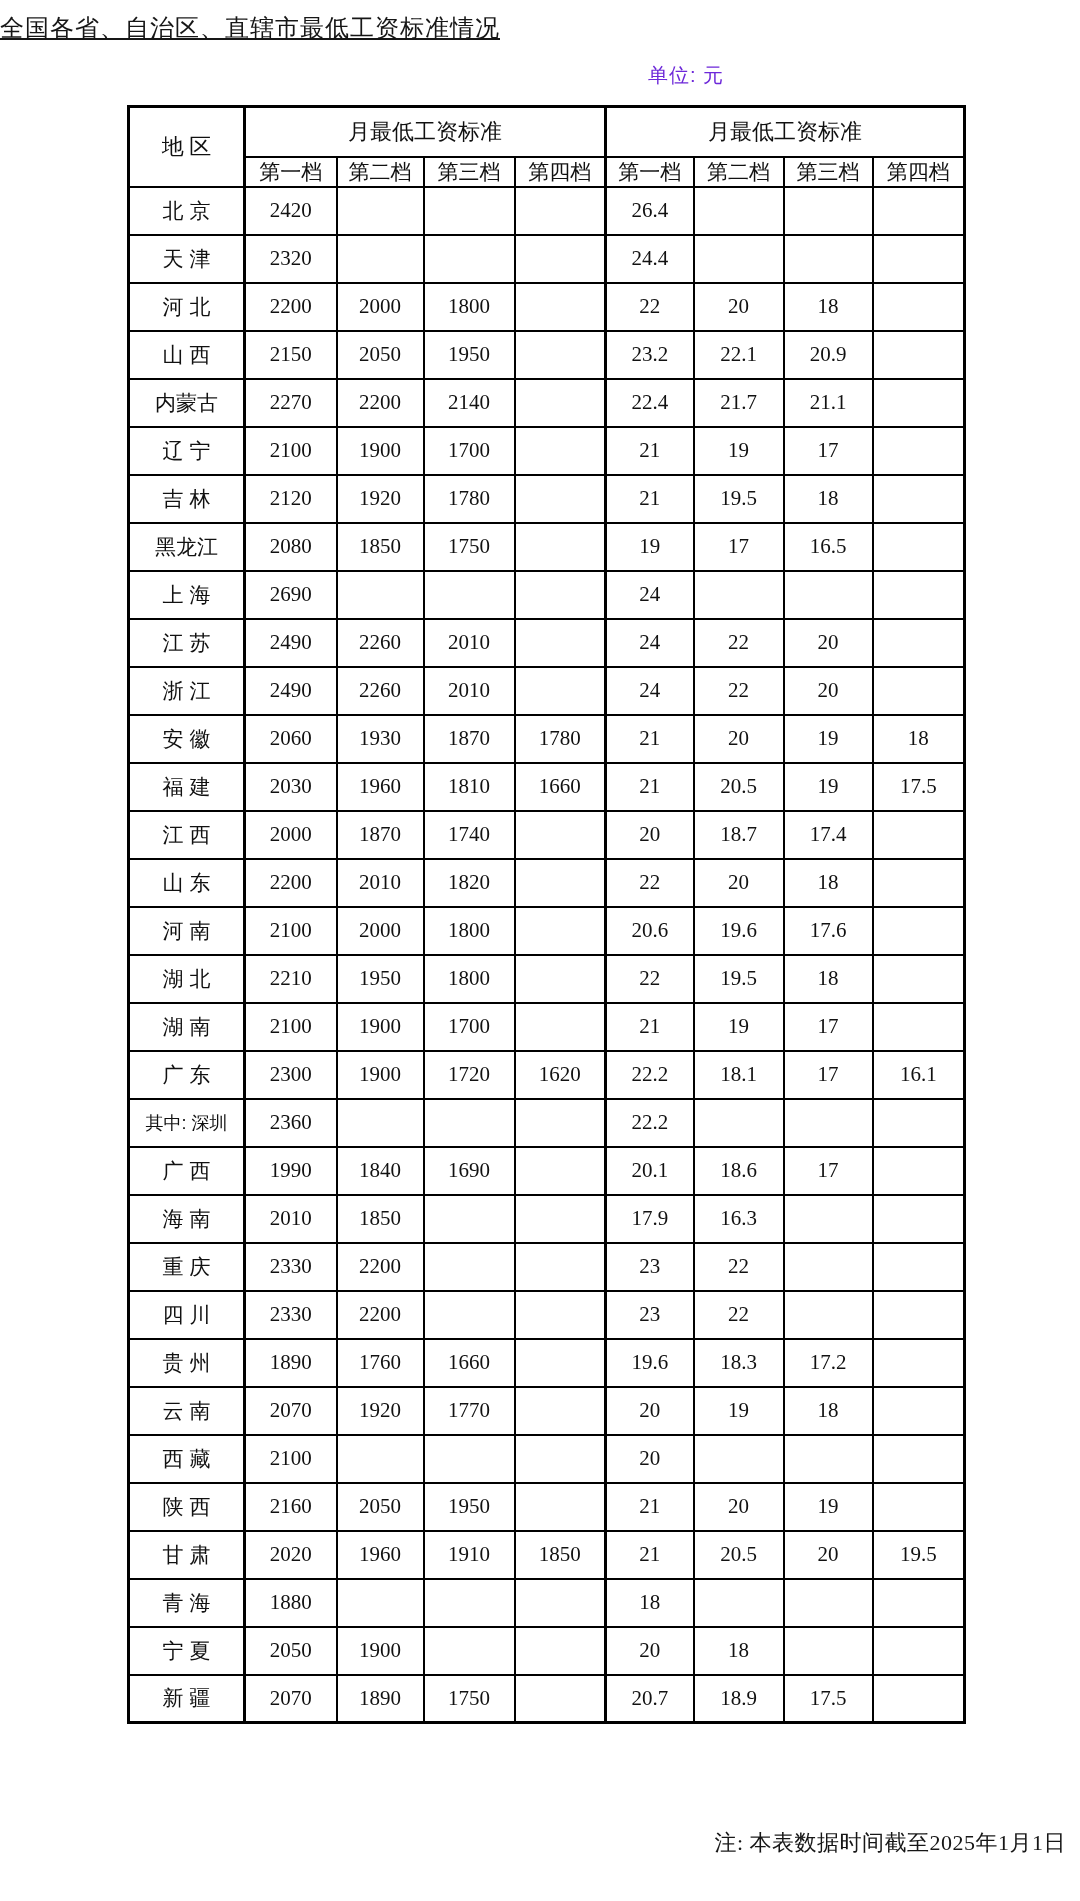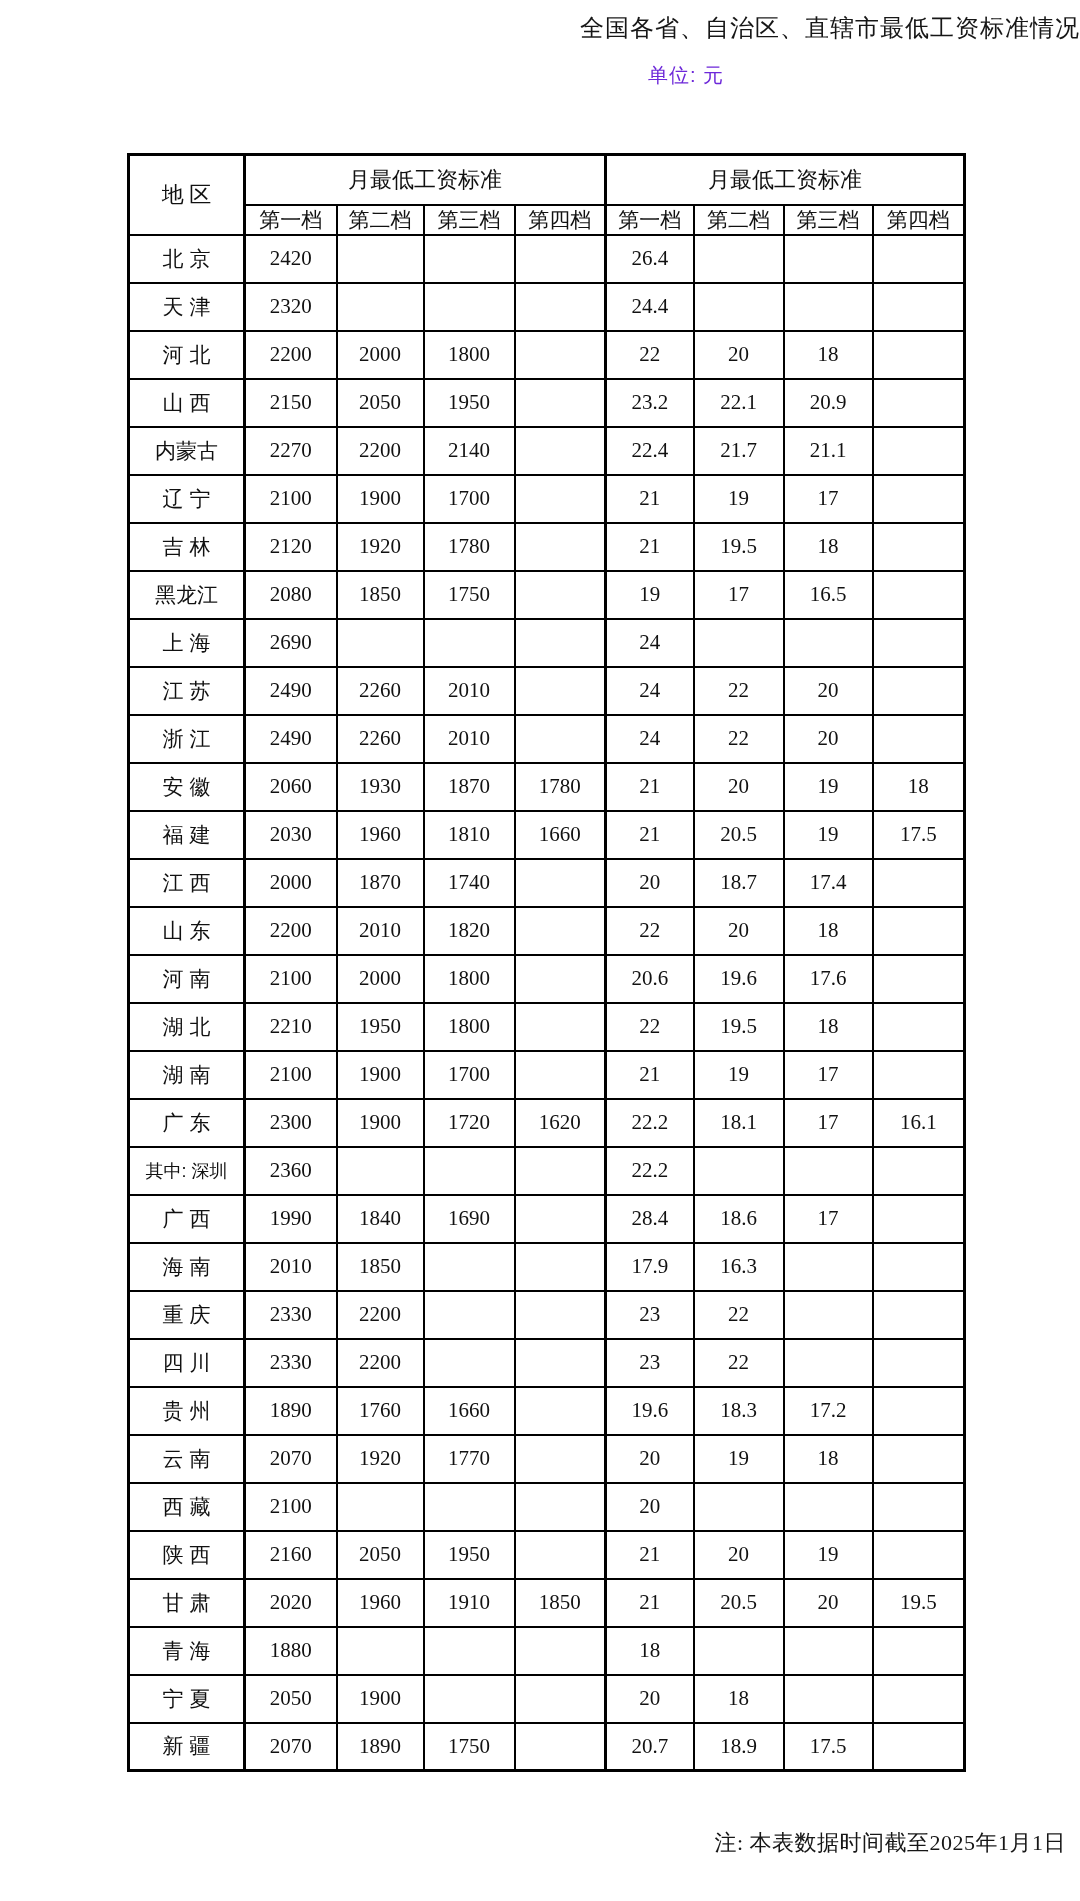--- a/index.html
+++ b/index.html
@@ -7,40 +7,40 @@
   body {
     width:1080px; height:1901px;
     position:relative;
     font-family:"Liberation Serif", serif;
     color:#111111;
   }
   .page { position:absolute; inset:0; background:#ffffff; }
 
   .title {
     position:absolute; top:12px; left:0; width:1080px;
-    text-align:right;
+    text-align:left;
     font-size:24px; font-weight:400; letter-spacing:1px;
     color:#161616;
     font-family:"Liberation Serif", serif;
+    text-decoration:underline;
   }
   .unit {
     position:absolute; top:62px; left:648px;
     font-size:20px; font-weight:400;
     font-family:"Liberation Sans", sans-serif;
     color:#6d28d9;
     letter-spacing:1px;
   }
 
   table.wage-table {
     position:absolute; top:105px; left:127px;
     width:836px;
     border-collapse:collapse;
     table-layout:fixed;
     border:3px solid #000;
-    margin-top:48px;
   }
   .wage-table th, .wage-table td {
     border:2px solid #000;
     text-align:center;
     vertical-align:middle;
     background:#ffffff;
     overflow:hidden;
     white-space:nowrap;
   }
   .wage-table thead tr.sec-row th { height:50px; font-size:22px; font-weight:400; }
@@ -324,21 +324,21 @@
           <td class="val"></td>
           <td class="val"></td>
           <td class="val"></td>
         </tr>
         <tr>
           <td class="region">广 西</td>
           <td class="val thick-l">1990</td>
           <td class="val">1840</td>
           <td class="val">1690</td>
           <td class="val"></td>
-          <td class="val thick-l">28.4</td>
+          <td class="val thick-l">20.1</td>
           <td class="val">18.6</td>
           <td class="val">17</td>
           <td class="val"></td>
         </tr>
         <tr>
           <td class="region">海 南</td>
           <td class="val thick-l">2010</td>
           <td class="val">1850</td>
           <td class="val"></td>
           <td class="val"></td>

